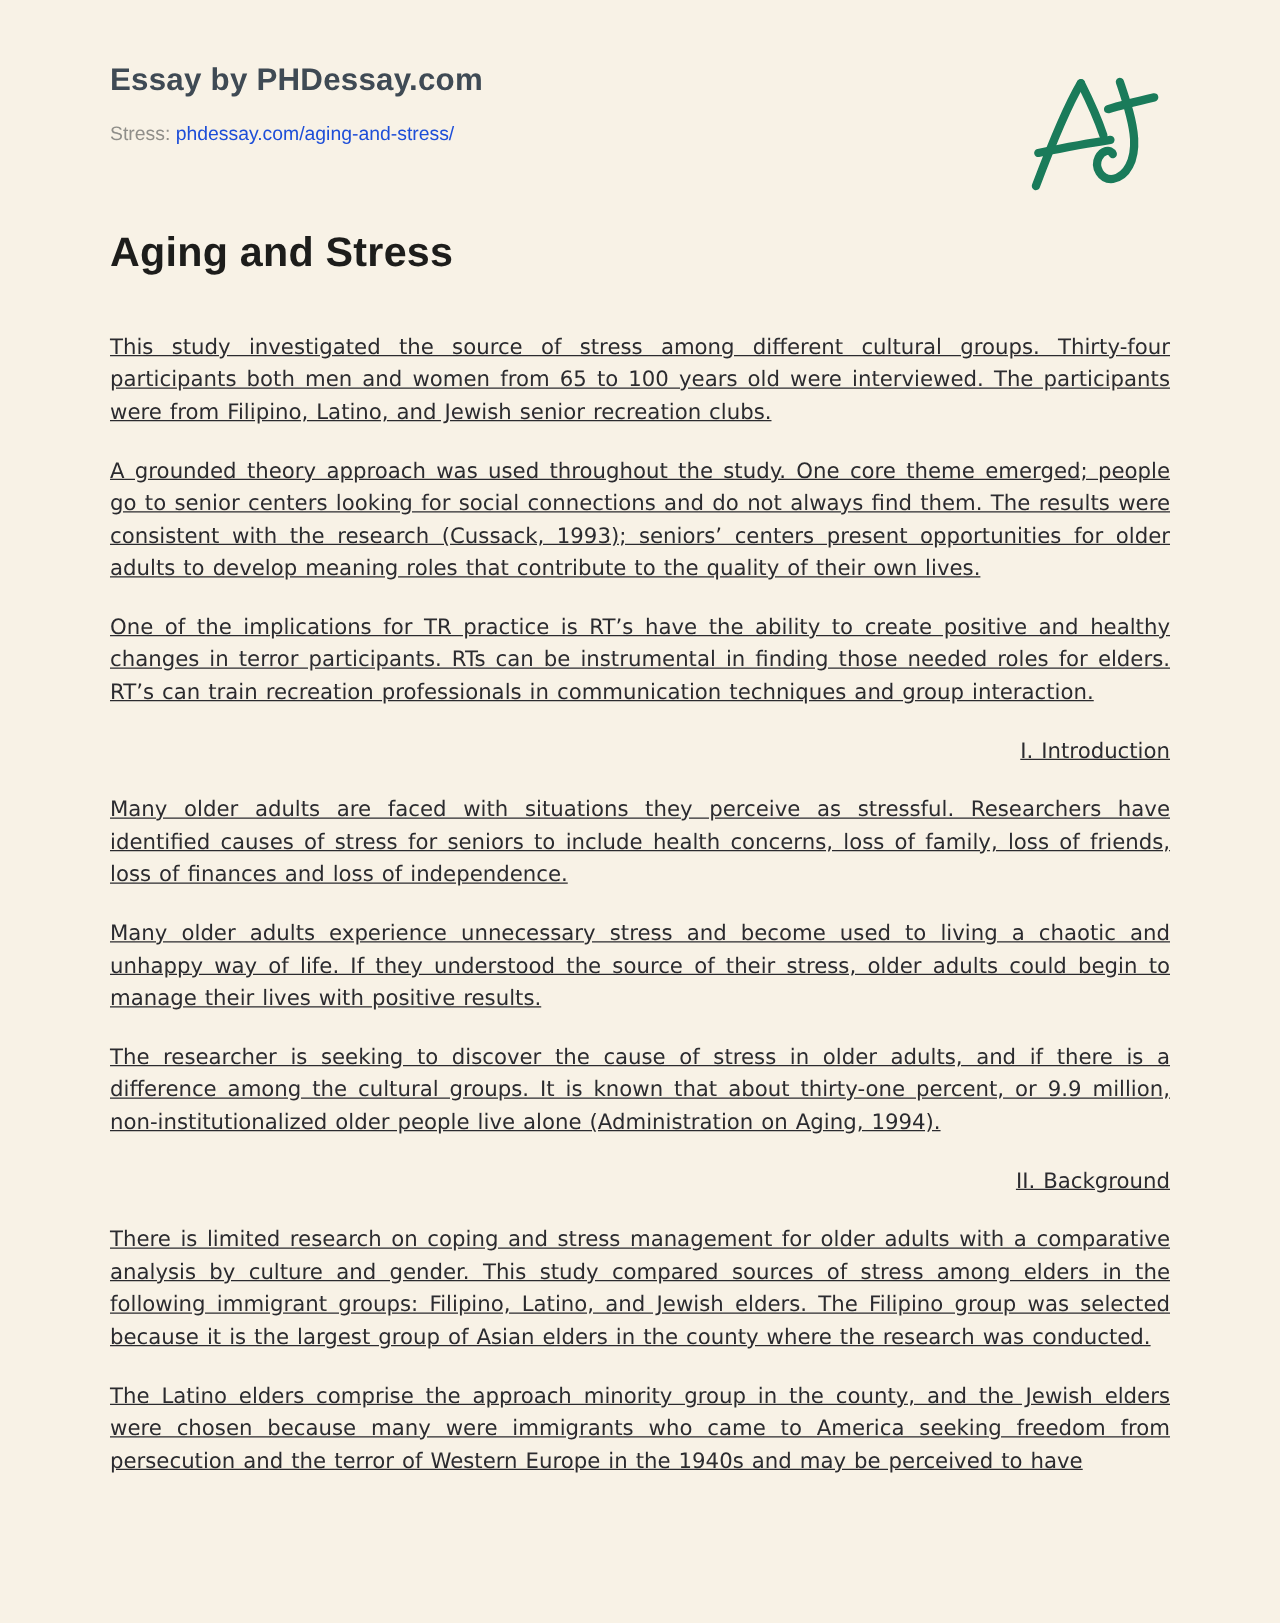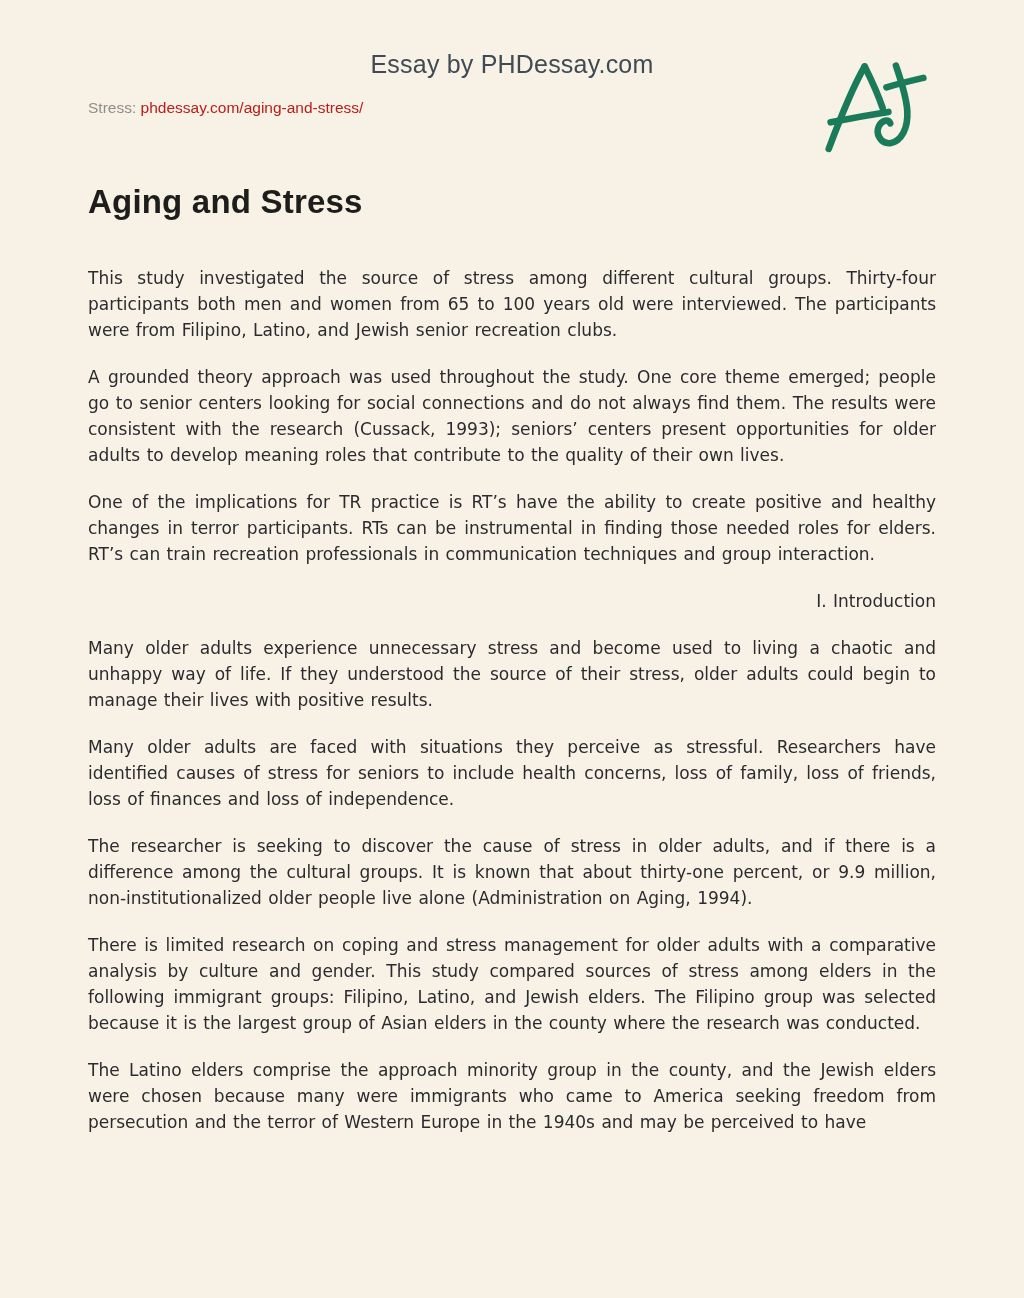--- a/index.html
+++ b/index.html
@@ -14,54 +14,54 @@
   .page {
     position: relative;
     width: 1024px;
     height: 1298px;
   }
   .content {
     padding: 50px 88px 0 88px;
   }
   .site-title {
     font-size: 25px;
-    font-weight: 400;
+    font-weight: 700;
     color: #3f4a54;
     margin: 0 0 20px 0;
     letter-spacing: 0.2px;
     font-family: "Liberation Sans", sans-serif;
-    text-align: center;
   }
   .source-line {
     font-size: 15.5px;
     color: #8f8e89;
     margin: 0 0 66px 0;
     font-family: "Liberation Sans", sans-serif;
   }
   .source-line a {
-    color: #b91c1c;
+    color: #1d4ed8;
     text-decoration: none;
   }
   .essay-title {
     font-size: 33px;
     font-weight: 700;
     color: #1d1d1b;
     margin: 0 0 44px 0;
     letter-spacing: 0.2px;
     font-family: "Liberation Sans", sans-serif;
   }
   .body-text p,
   .body-text h3 {
     font-size: 17px;
     line-height: 26px;
     font-weight: 400;
     color: #2b2b2f;
     margin: 0 0 21px 0;
     text-align: justify;
     word-spacing: 1px;
+    text-decoration: underline;
   }
   .body-text h3 {
     text-align: right;
   }
   .logo {
     position: absolute;
     top: 60px;
     left: 824px;
     width: 106px;
     height: 102px;
@@ -103,23 +103,24 @@
       <a href="#">phdessay.com/aging-and-stress/</a>
     </p>
 
     <h1 class="essay-title">Aging and Stress</h1>
 
     <div class="body-text">
       <p>This study investigated the source of stress among different cultural groups.  Thirty-four participants both men and women from 65 to 100 years old were interviewed.  The participants were from Filipino, Latino, and Jewish senior recreation clubs.</p>
       <p>A grounded theory approach was used throughout the study.   One core theme emerged; people go to senior centers looking for social connections and do not always find them.  The results were consistent with the research (Cussack, 1993); seniors’ centers present opportunities for older adults to develop meaning roles that contribute to the quality of their own lives.</p>
       <p>One of the implications for TR practice is RT’s have the ability to create positive and healthy changes in terror participants.  RTs can be instrumental in finding those needed roles for elders.  RT’s can train recreation professionals in communication techniques and group interaction.</p>
       <h3>I. Introduction</h3>
+      <p>Many older adults are faced with situations they perceive as stressful. Researchers have identified causes of stress for seniors to include health concerns, loss of family, loss of friends, loss of finances and loss of independence.</p>
       <p>Many older adults experience unnecessary stress and become used to living a chaotic and unhappy way of life.  If they understood the source of their stress, older adults could begin to manage their lives with positive results.</p>
-      <p>Many older adults are faced with situations they perceive as stressful. Researchers have identified causes of stress for seniors to include health concerns, loss of family, loss of friends, loss of finances and loss of independence.</p>
       <p>The researcher is seeking to discover the cause of stress in older adults, and if there is a difference among the cultural groups.  It is known that about thirty-one percent, or 9.9 million, non-institutionalized older people live alone (Administration on Aging, 1994).</p>
+      <h3>II. Background</h3>
       <p>There is limited research on coping and stress management for older adults with a comparative analysis by culture and gender.  This study compared sources of stress among elders in the following immigrant groups: Filipino, Latino, and Jewish elders. The Filipino group was selected because it is the largest group of Asian elders in the county where the research was conducted.</p>
       <p>The Latino elders comprise the approach minority group in the county, and the Jewish elders were chosen because many were immigrants who came to America seeking freedom from persecution and the terror of Western Europe in the 1940s and may be perceived to have</p>
     </div>
   </div>
 
   <div class="fade-overlay"></div>
 
 </div>
 
 </body></html>

